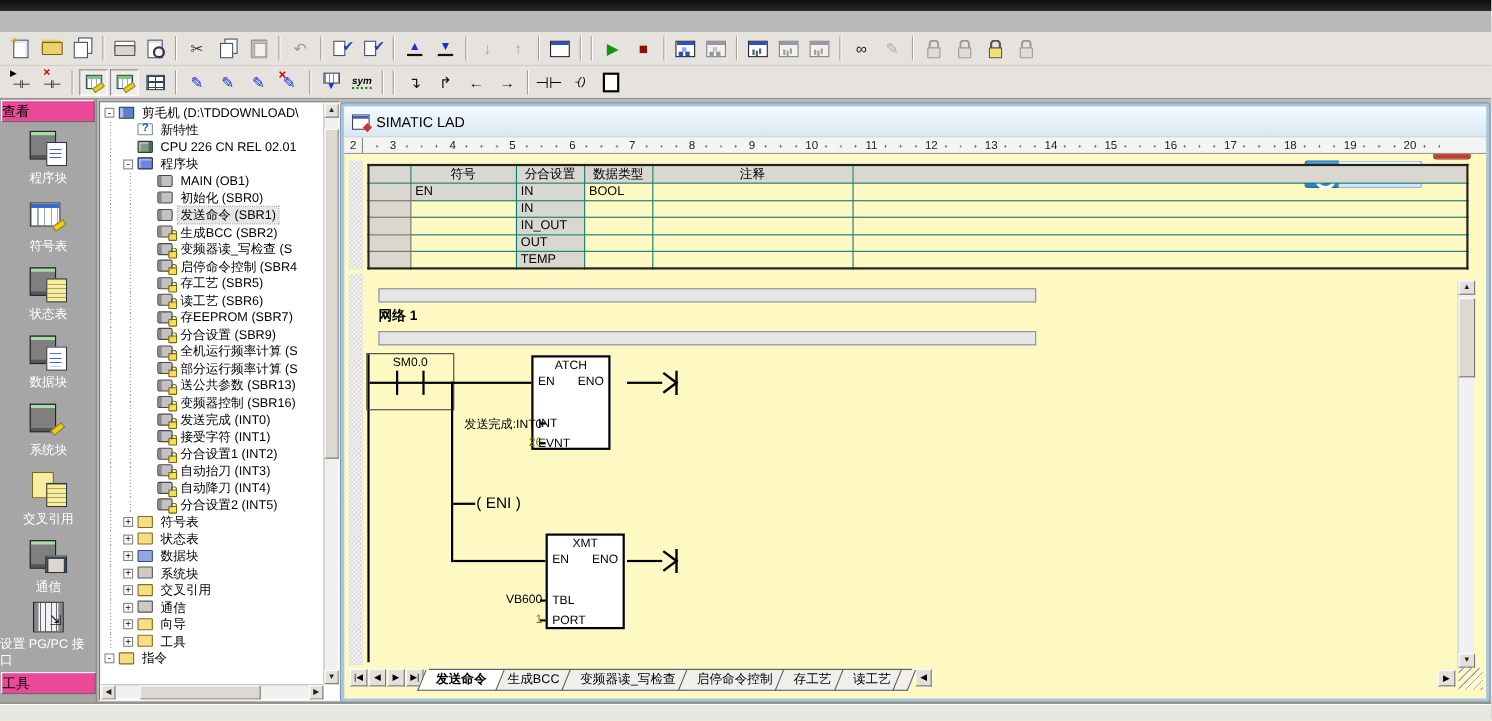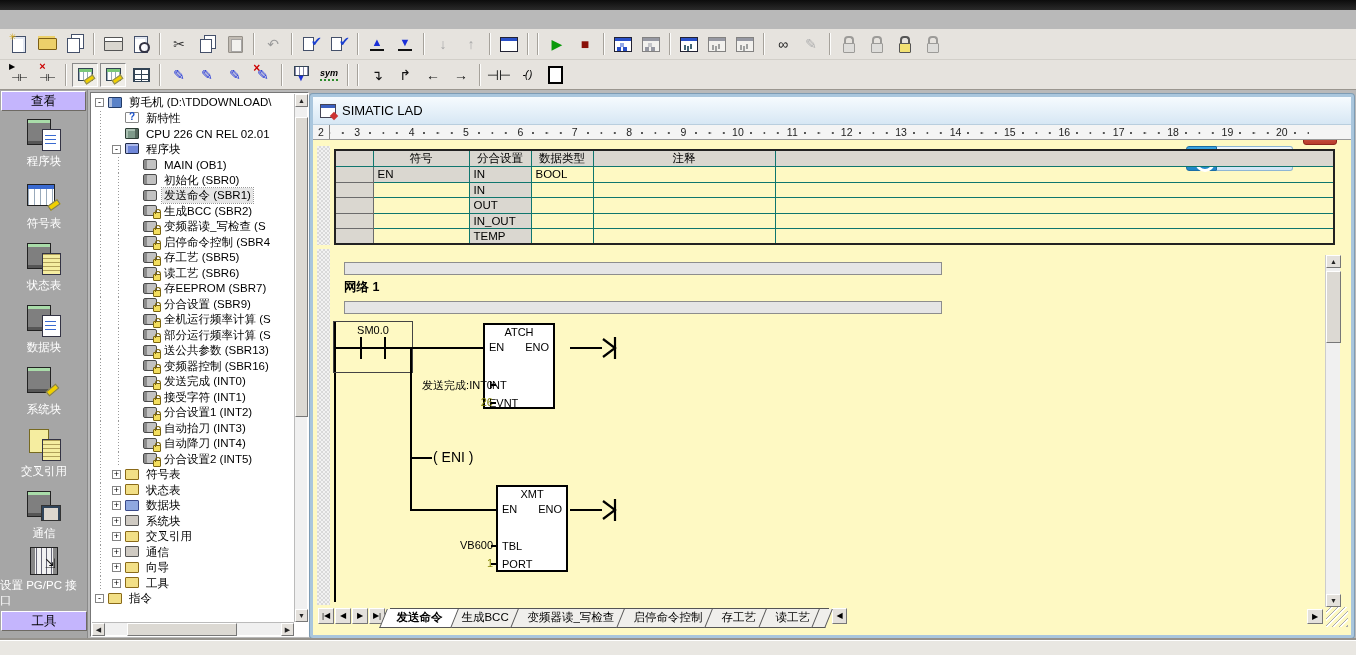--- a/index.html
+++ b/index.html
@@ -50,21 +50,21 @@
   .ic-penx::before { content:"✎"; color:#1a2fd8; font-size:14px; }
   .ic-penx::after { content:"×"; position:absolute; left:2px; top:-2px; color:#c00; font-weight:bold; font-size:12px; }
   .ic-tbldown::before { content:""; width:13px; height:8px; background:#fff; border:1px solid #345; background-image:repeating-linear-gradient(90deg,#88a 0 1px,transparent 1px 4px); margin-bottom:8px; }
   .ic-tbldown::after { content:"▼"; color:#1a2fd8; font-size:9px; position:absolute; bottom:3px; }
   .ic-sym::before { content:"sym"; font-size:9px; font-weight:bold; border-bottom:2px dotted #2a8a2a; line-height:11px; }
   .ic-box::before { content:""; width:11px; height:14px; border:2px solid #000; background:#fff; }
   .ic-coil { font-size:10px; letter-spacing:-1px; }
 
   
   .sidebar { position:absolute; left:0; top:90px; width:88px; height:548px; background:#a6a6a6; border-right:1px solid #8a8a8a; }
-  .side-hdr { height:20px; margin:1px; background:#c4b5fd; border:1px solid; border-color:#ffffff #6e6a64 #6e6a64 #ffffff; text-align:center; line-height:18px; font-size:12.5px; }
+  .side-hdr { height:20px; margin:1px; background:#ec4899; border:1px solid; border-color:#ffffff #6e6a64 #6e6a64 #ffffff; line-height:18px; font-size:12.5px; }
   .side-items { position:absolute; top:22px; left:0; width:88px; }
   .side-item { height:62px; display:flex; flex-direction:column; align-items:center; justify-content:center; color:#fff; font-size:11.5px; cursor:default; }
   .side-foot { position:absolute; bottom:6px; left:0; width:88px; }
   .sicon { width:36px; height:34px; position:relative; margin-bottom:2px; }
   .sicon::before { content:""; position:absolute; left:1px; top:1px; width:22px; height:24px; background:#7f7f7f; border:1px solid #222; box-shadow:inset 0 3px 0 #a9dca9, inset 0 -3px 0 #565656; }
   .sicon::after { content:""; position:absolute; right:1px; bottom:1px; width:17px; height:20px; background:#fff; border:1px solid #334; background-image:repeating-linear-gradient(#3a6ad0 0 1px,transparent 1px 4px); background-size:11px 12px; background-position:2px 5px; background-repeat:no-repeat; }
   .si-symbol::before { background:#fff; box-shadow:inset 0 4px 0 #3a6ad0; width:26px; height:20px; top:4px; background-image:repeating-linear-gradient(90deg,#9ab 0 1px,transparent 1px 6px); }
   .si-symbol::after { width:10px; height:4px; background:#f0d000; border:1px solid #776; transform:rotate(-35deg); right:2px; bottom:6px; background-image:none; }
   .si-status::after, .si-xref::after { background:#f5eda0; background-image:repeating-linear-gradient(#b0a05a 0 1px,transparent 1px 4px); }
   .si-system::after { width:11px; height:4px; background:#f0d000; border:1px solid #776; transform:rotate(-40deg); right:3px; bottom:7px; background-image:none; }
@@ -750,30 +750,30 @@
               <td></td>
               <td class="g">IN</td>
               <td></td>
               <td></td>
               <td></td>
             </tr>
 
             <tr>
               <td class="rowhdr"></td>
               <td></td>
-              <td class="g">OUT</td>
+              <td class="g">IN_OUT</td>
               <td></td>
               <td></td>
               <td></td>
             </tr>
 
             <tr>
               <td class="rowhdr"></td>
               <td></td>
-              <td class="g">IN_OUT</td>
+              <td class="g">OUT</td>
               <td></td>
               <td></td>
               <td></td>
             </tr>
 
             <tr>
               <td class="rowhdr"></td>
               <td></td>
               <td class="g">TEMP</td>
               <td></td>

